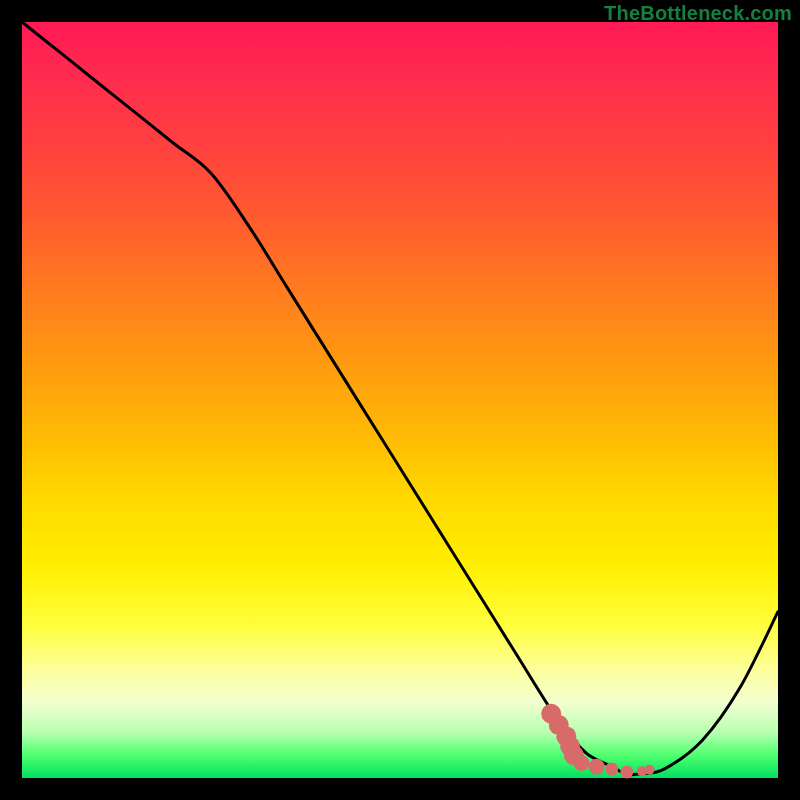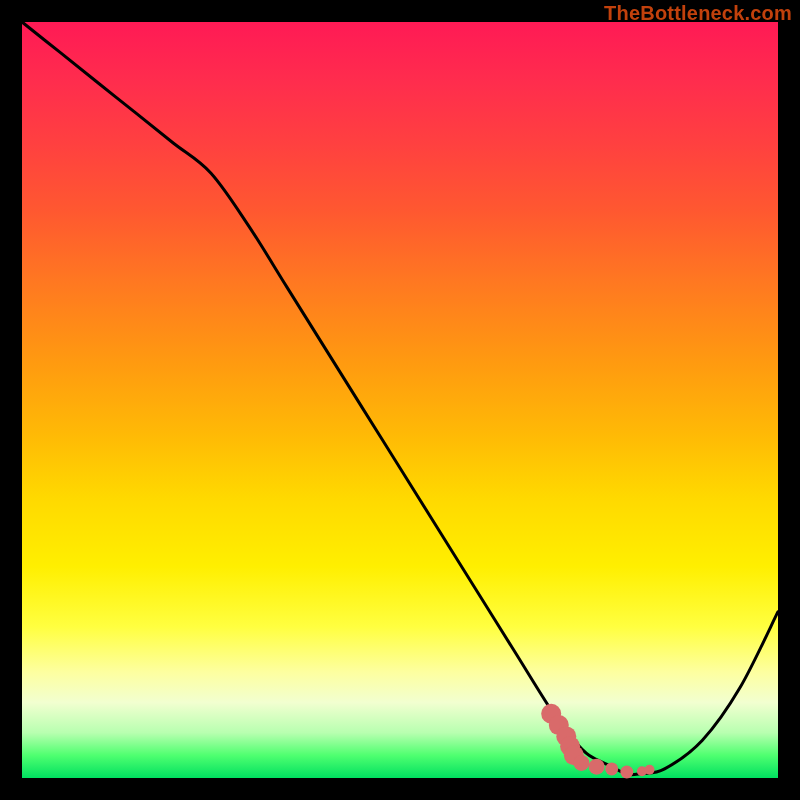--- a/index.html
+++ b/index.html
@@ -41,21 +41,21 @@
       #00e060 100%
     );
   }
   .watermark {
     position: absolute;
     top: 2px;
     right: 8px;
     font-family: Arial, Helvetica, sans-serif;
     font-size: 20px;
     font-weight: 600;
-    color: #c2410c;
+    color: #15803d;
     letter-spacing: 0.2px;
     user-select: none;
   }
   svg.overlay {
     position: absolute;
     left: 0;
     top: 0;
     width: 800px;
     height: 800px;
     pointer-events: none;

